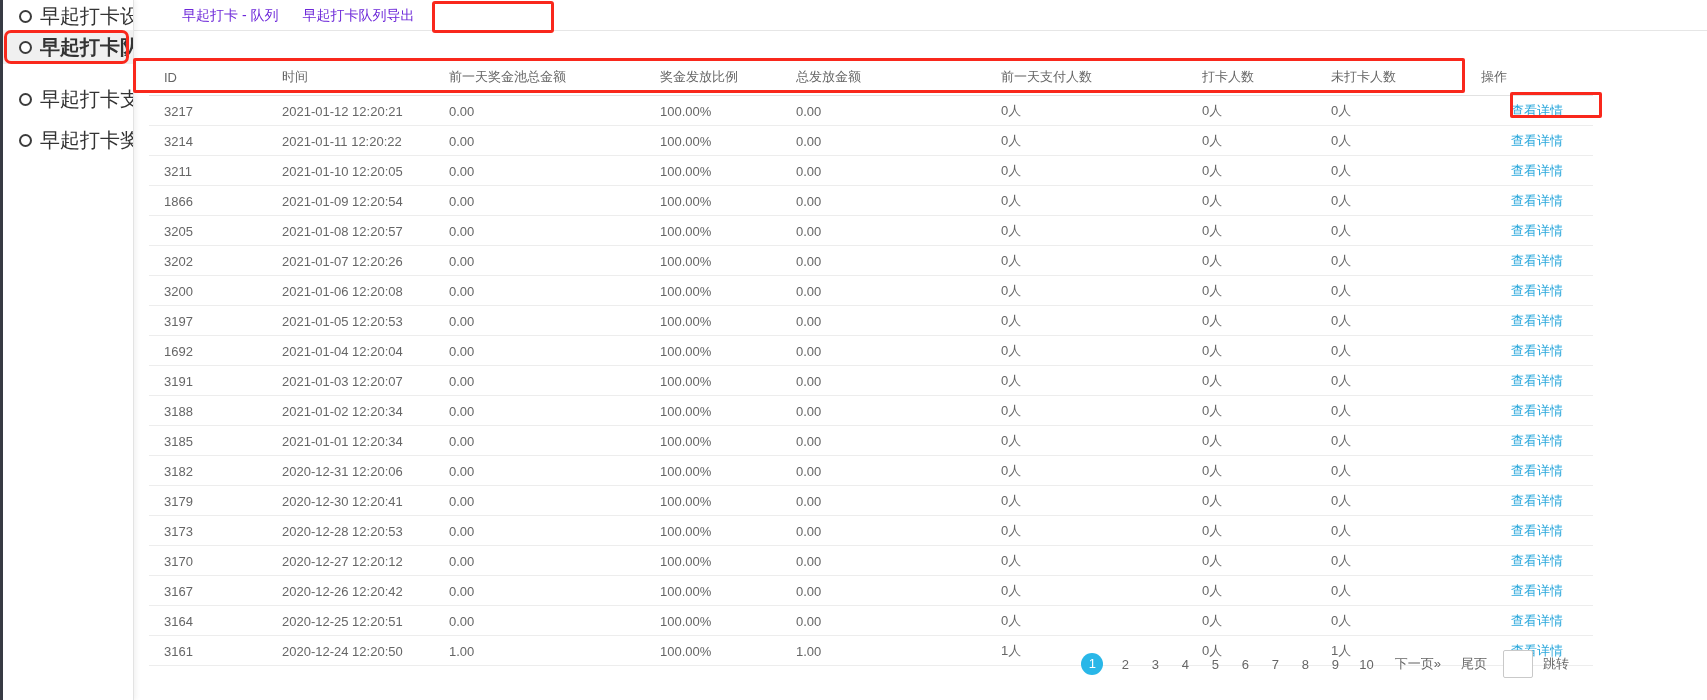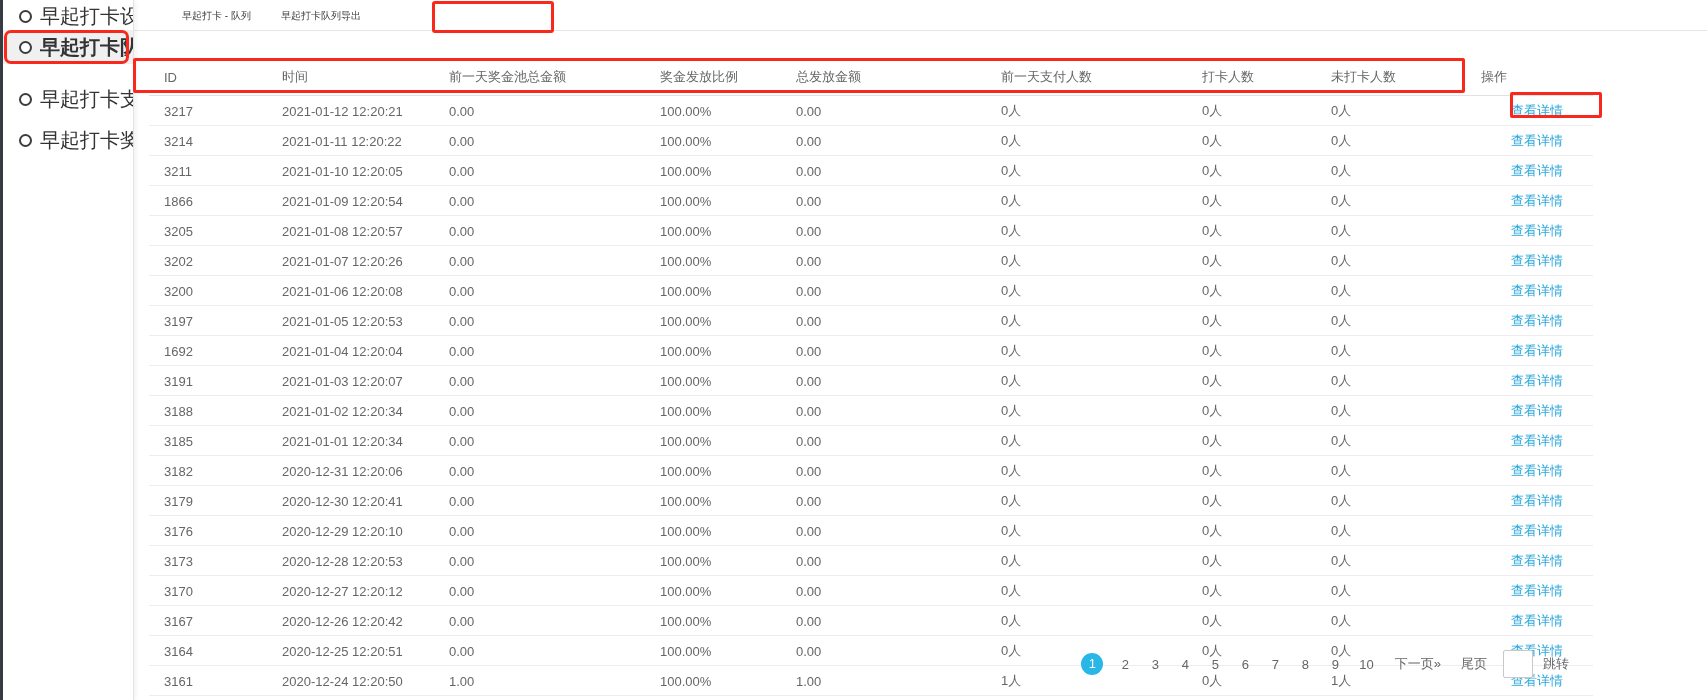--- a/index.html
+++ b/index.html
@@ -27,21 +27,21 @@
   .side-item:nth-child(4){top:123px;}
   .radio-icon{
     display:inline-block;width:9px;height:9px;border:2px solid #3c3c3c;border-radius:50%;
     margin-right:8px;flex:0 0 auto;background:#fff;
   }
 
   
   .content{position:absolute;left:134px;top:0;right:0;bottom:0;}
   .tabs{
     height:30px;border-bottom:1px solid #e6e6e6;display:flex;align-items:center;
-    font-size:10px;color:#404040;gap:6px;
+    font-size:14px;color:#6d28d9;
   }
   .tab{padding:0 12px;margin-top:2px;cursor:pointer;white-space:nowrap;}
   .tab.first{margin-left:36px;}
 
   
   .table-wrap{margin-top:27px;}
   table{
     width:1312px;margin-left:15px;border-collapse:collapse;table-layout:fixed;
     font-size:13px;color:#666;
   }
@@ -283,31 +283,20 @@
               <td>100.00%</td>
               <td>0.00</td>
               <td>0人</td>
               <td>0人</td>
               <td>0人</td>
               <td class="action-cell"><a>查看详情</a></td>
             </tr>
             <tr>
               <td>3179</td>
               <td>2020-12-30 12:20:41</td>
-              <td>0.00</td>
-              <td>100.00%</td>
-              <td>0.00</td>
-              <td>0人</td>
-              <td>0人</td>
-              <td>0人</td>
-              <td class="action-cell"><a>查看详情</a></td>
-            </tr>
-            <tr>
-              <td>3176</td>
-              <td>2020-12-29 12:20:10</td>
               <td>0.00</td>
               <td>100.00%</td>
               <td>0.00</td>
               <td>0人</td>
               <td>0人</td>
               <td>0人</td>
               <td class="action-cell"><a>查看详情</a></td>
             </tr>
             <tr>
               <td>3173</td>

